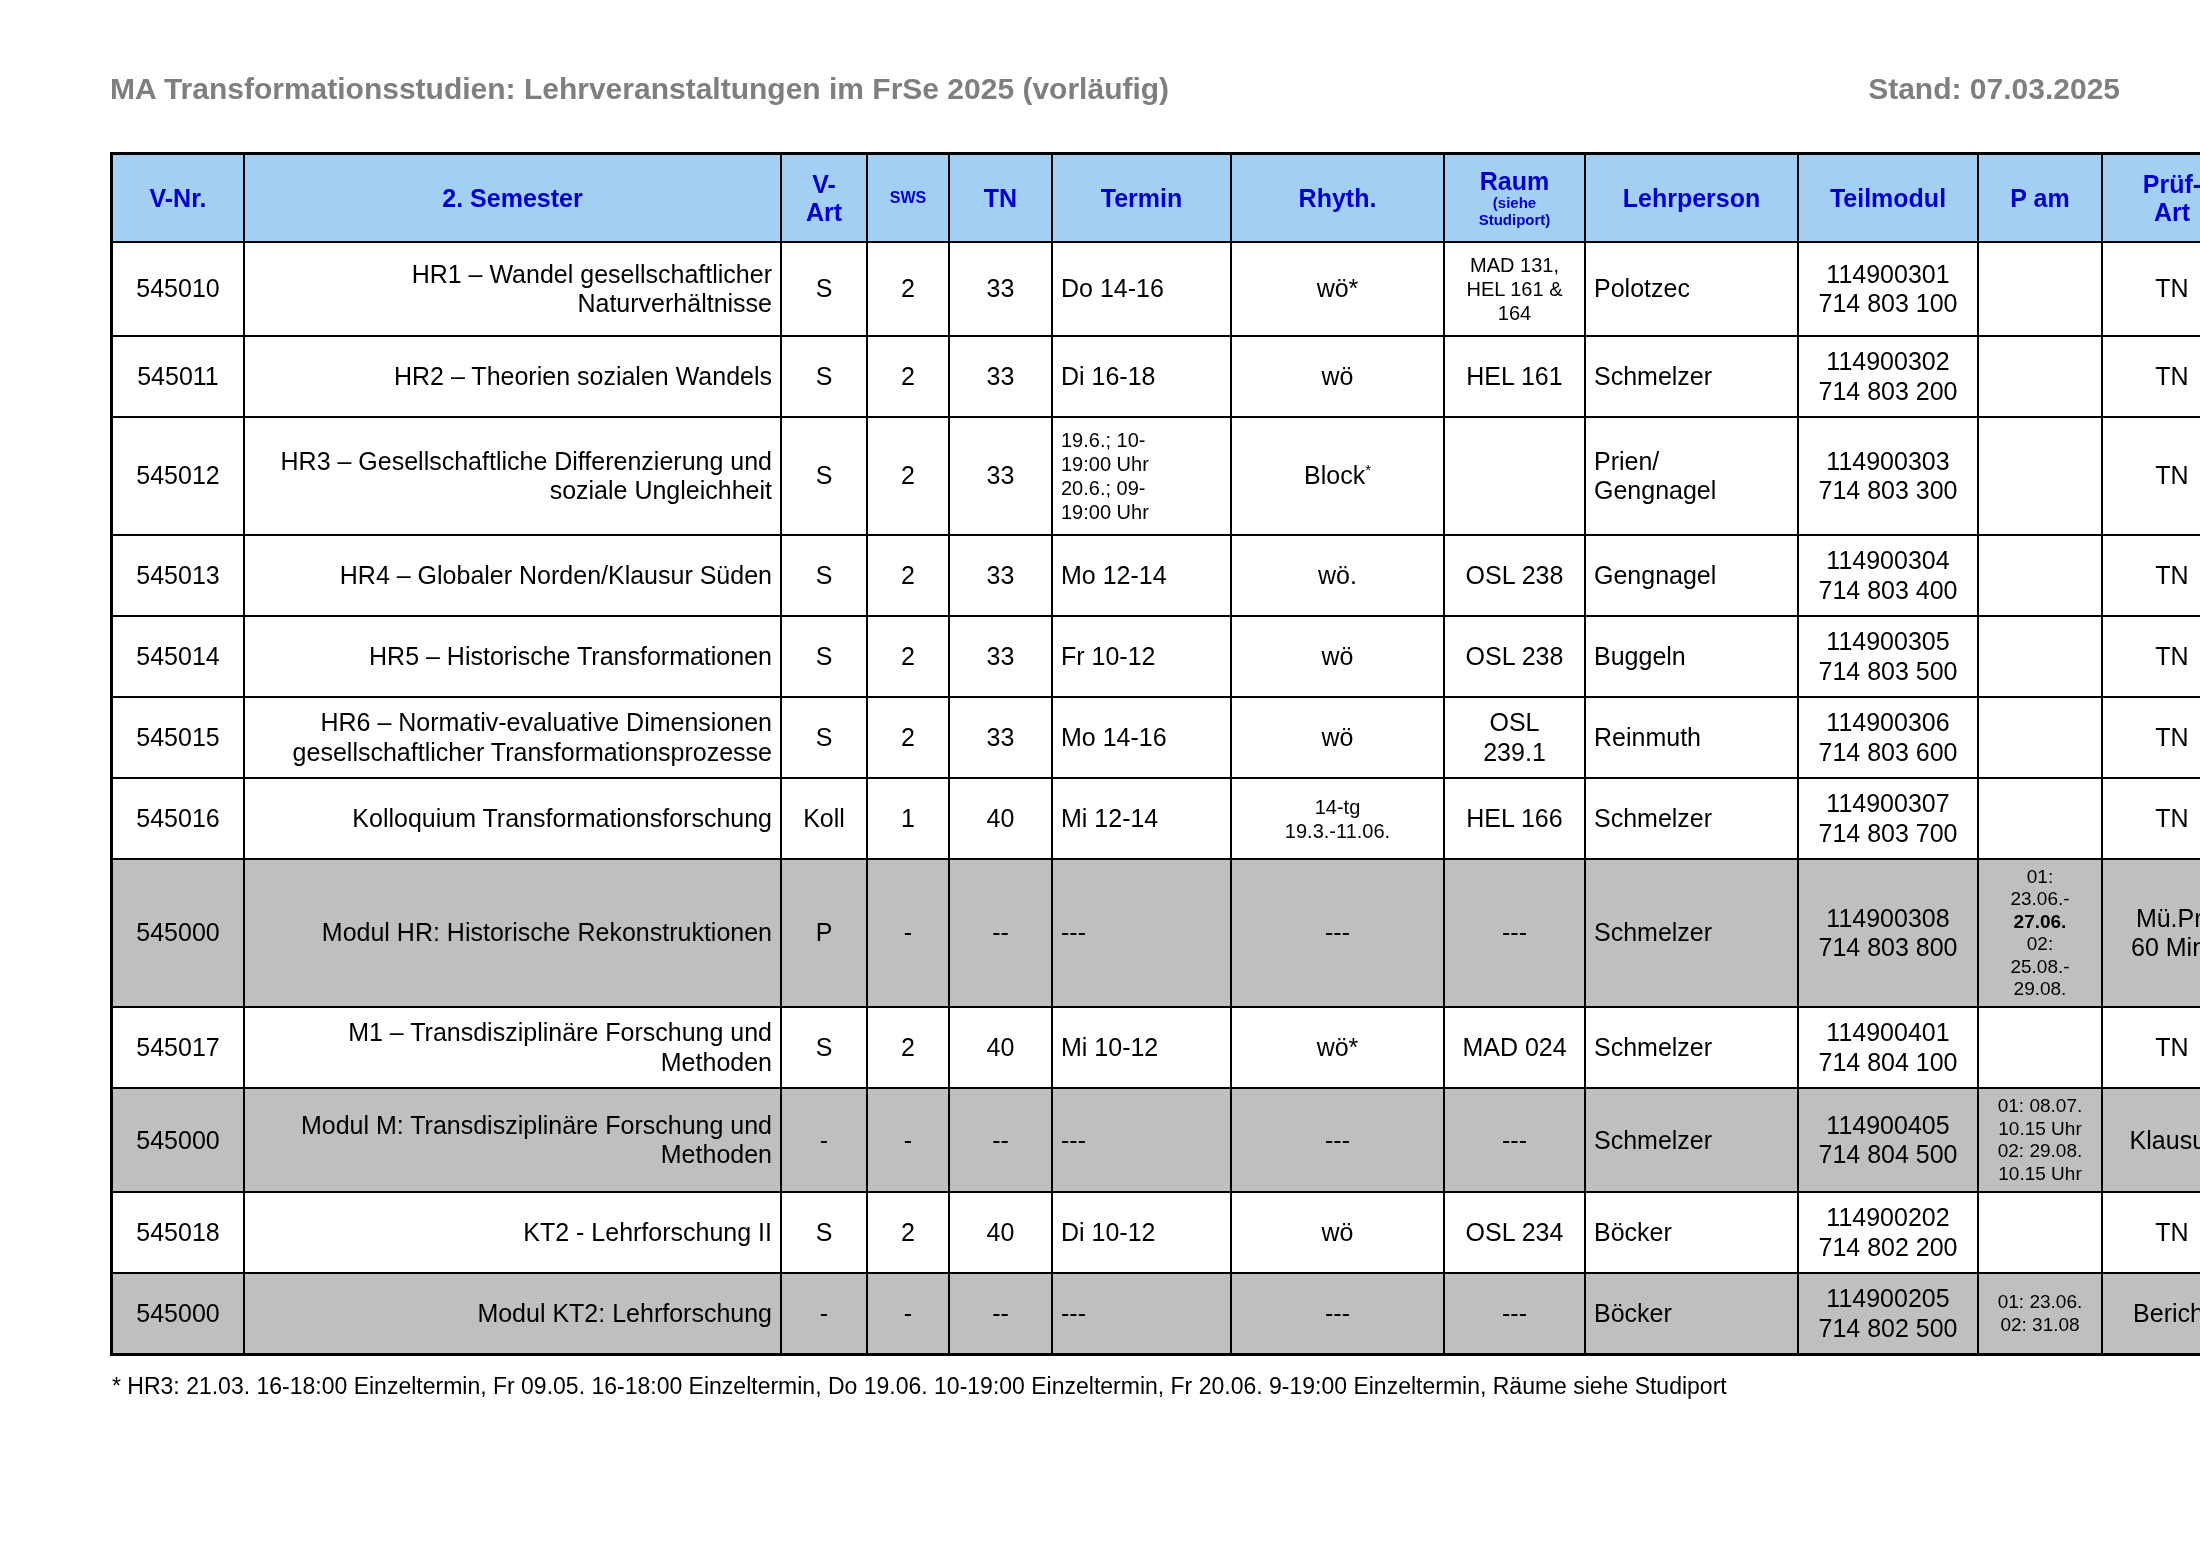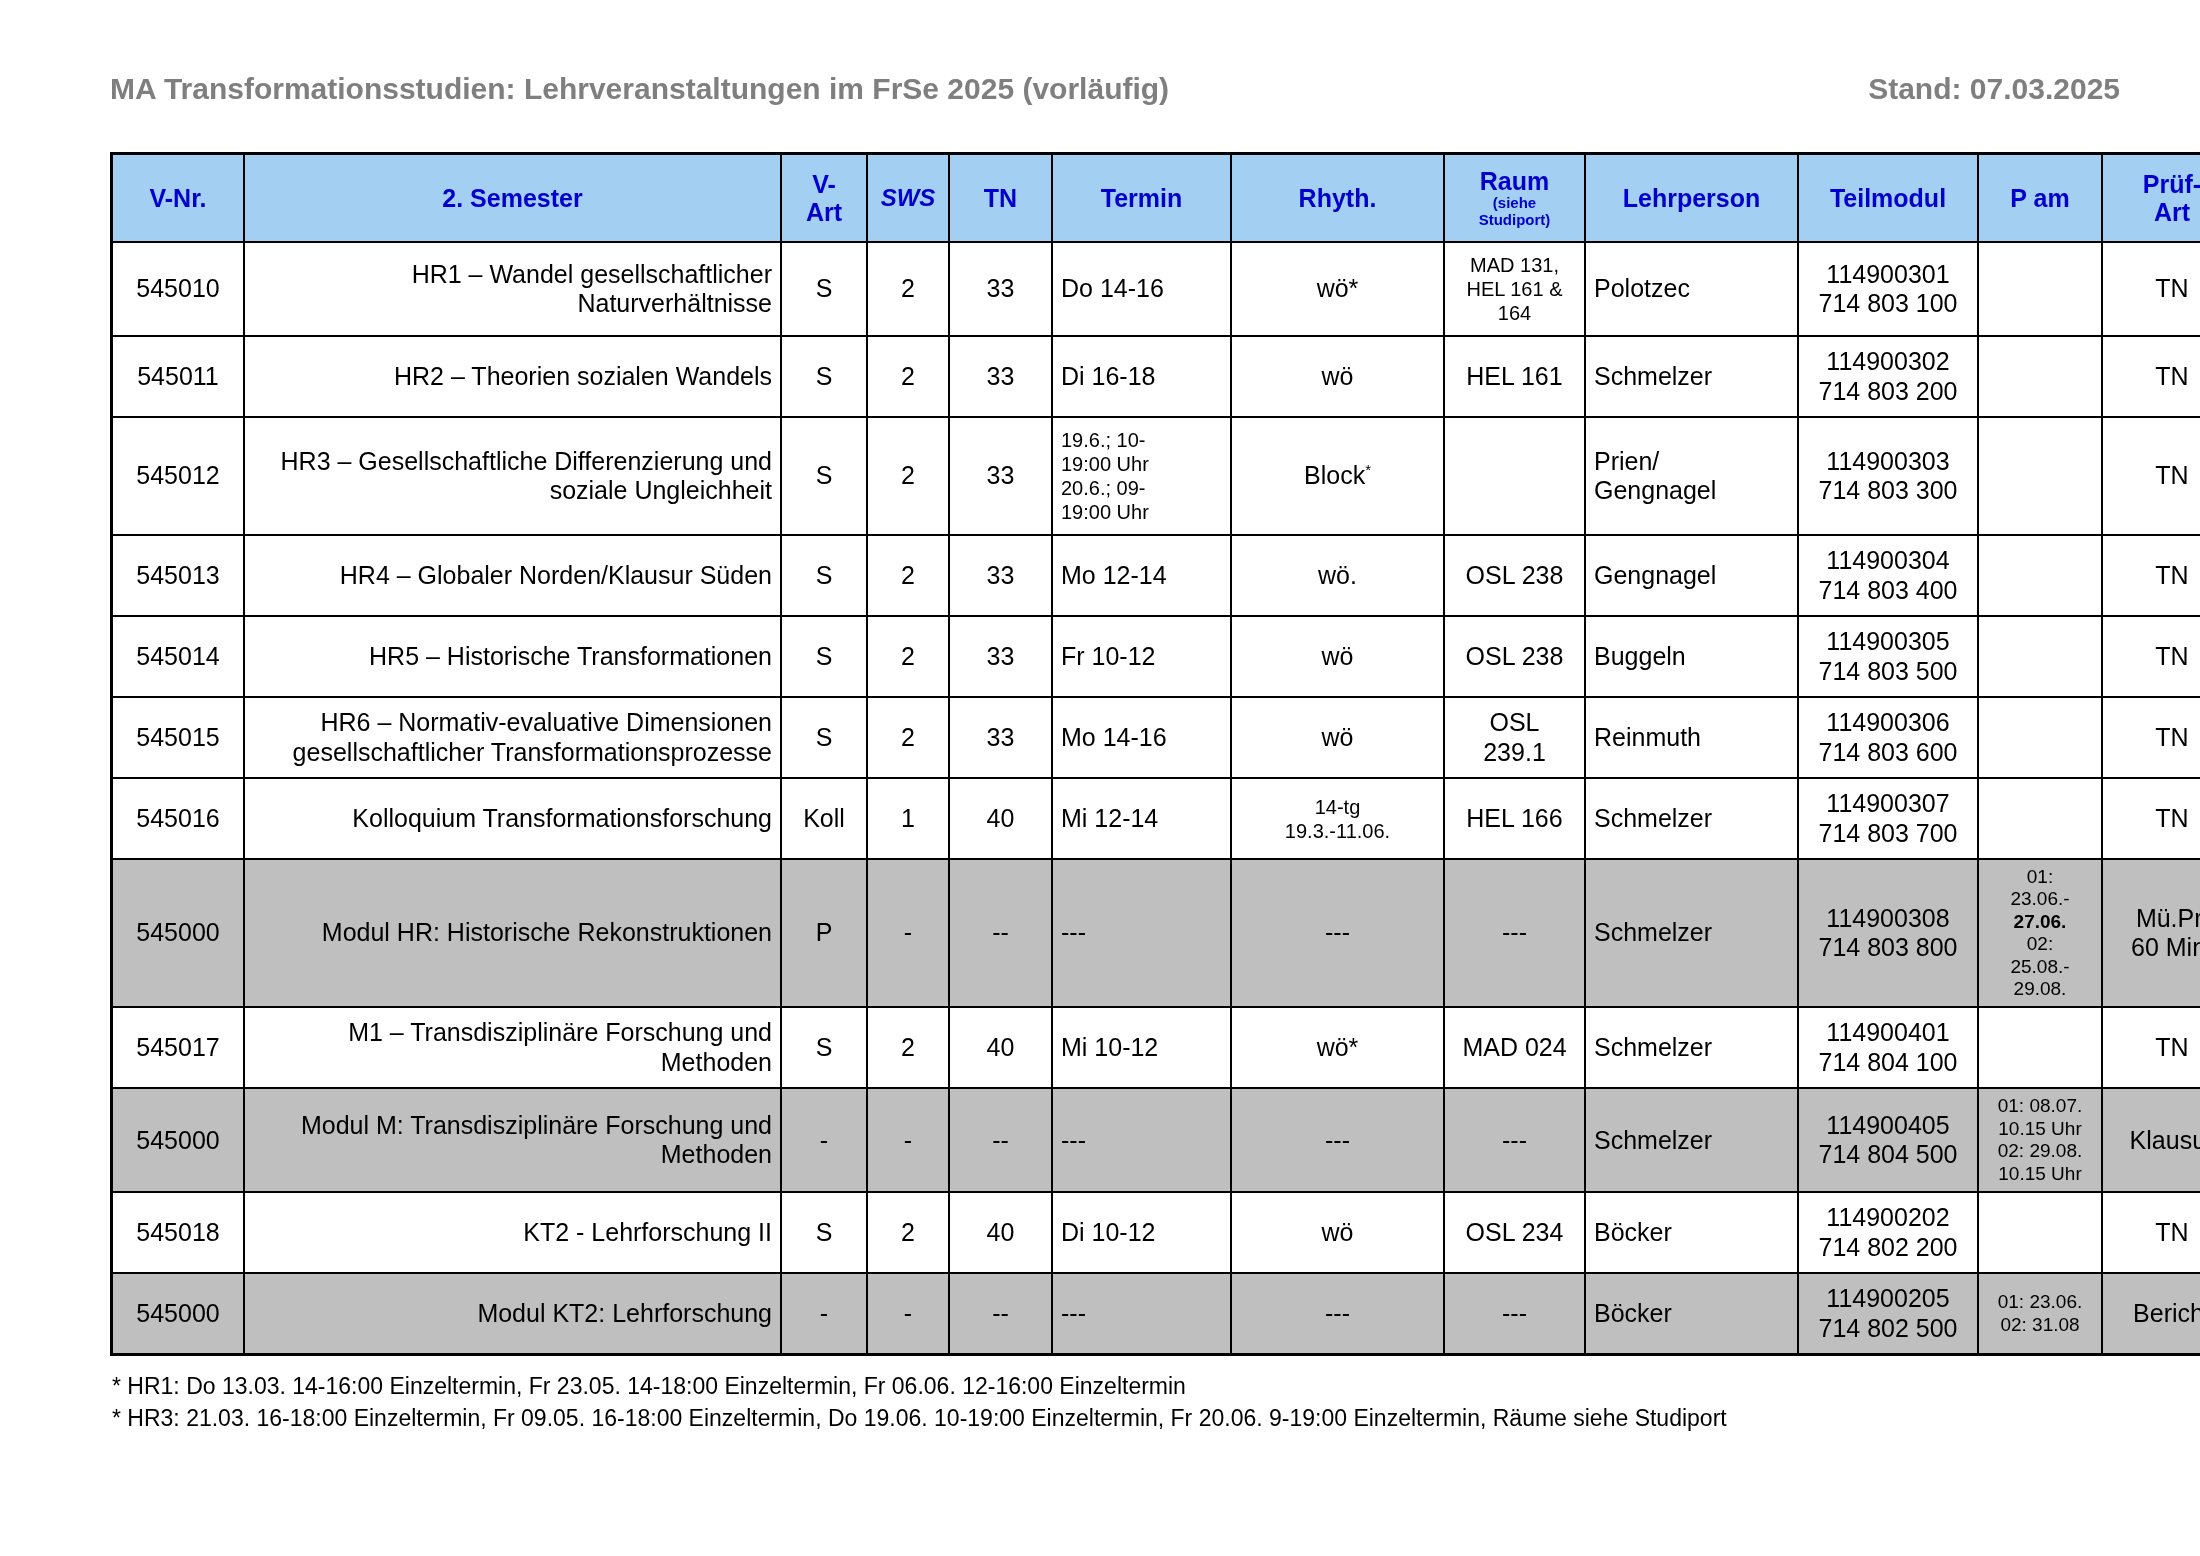--- a/index.html
+++ b/index.html
@@ -18,21 +18,21 @@
   }
   .schedule th,.schedule td{
     border:2px solid #000;vertical-align:middle;white-space:pre-line;
     overflow:hidden;word-wrap:break-word;
   }
   .schedule thead th{
     background:#a3cff2;color:#0000cc;font-weight:bold;text-align:center;
     font-size:25px;line-height:1.12;height:78px;padding:4px 4px;
   }
   .hdr-label{display:block;}
-  .hdr-small{font-size:24px;font-style:italic;}
+  .hdr-small{font-size:16px;}
   .hdr-sub{display:block;font-size:15px;font-weight:bold;line-height:1.12;}
   .schedule td{
     font-size:25px;line-height:1.18;height:58px;padding:10px 8px;text-align:center;
     background:#ffffff;
   }
   .schedule td.col-semester{text-align:right;padding-left:12px;}
   .schedule td.col-termin{text-align:left;}
   .schedule td.col-lehrperson{text-align:left;}
   .schedule tr.module-row td{background:#bfbfbf;}
   .schedule td.small{font-size:20px;line-height:1.2;}
@@ -263,16 +263,15 @@
           <td class="col-lehrperson">Böcker</td>
           <td class="col-teilmodul">114900205
 714 802 500</td>
           <td class="col-pam small"><div>01: 23.06.</div><div>02: 31.08</div></td>
           <td class="col-pruefart">Bericht</td>
         </tr>
       </tbody>
   </table>
 
   <div class="footnotes">
-    <div class="footnote">* HR1: Do 13.03. 14-16:00 Einzeltermin, Fr 23.05. 14-18:00 Einzeltermin, Fr 06.06. 12-16:00 Einzeltermin</div>
     <div class="footnote">* HR3: 21.03. 16-18:00 Einzeltermin, Fr 09.05. 16-18:00 Einzeltermin, Do 19.06. 10-19:00 Einzeltermin, Fr 20.06. 9-19:00 Einzeltermin, Räume siehe Studiport</div>
   </div>
 </div>
 
 </body></html>

